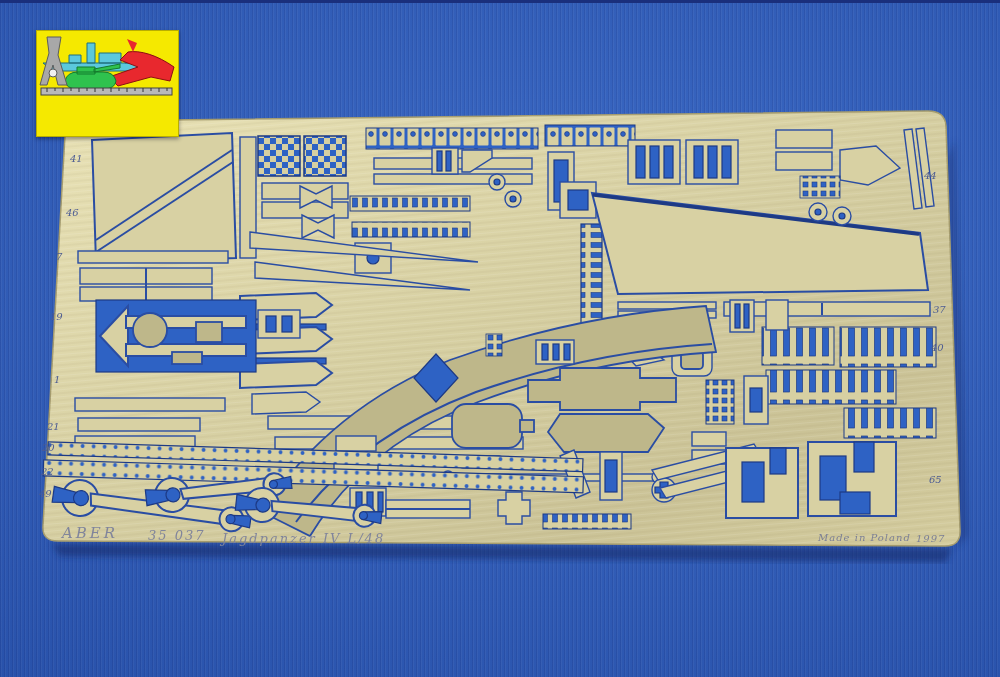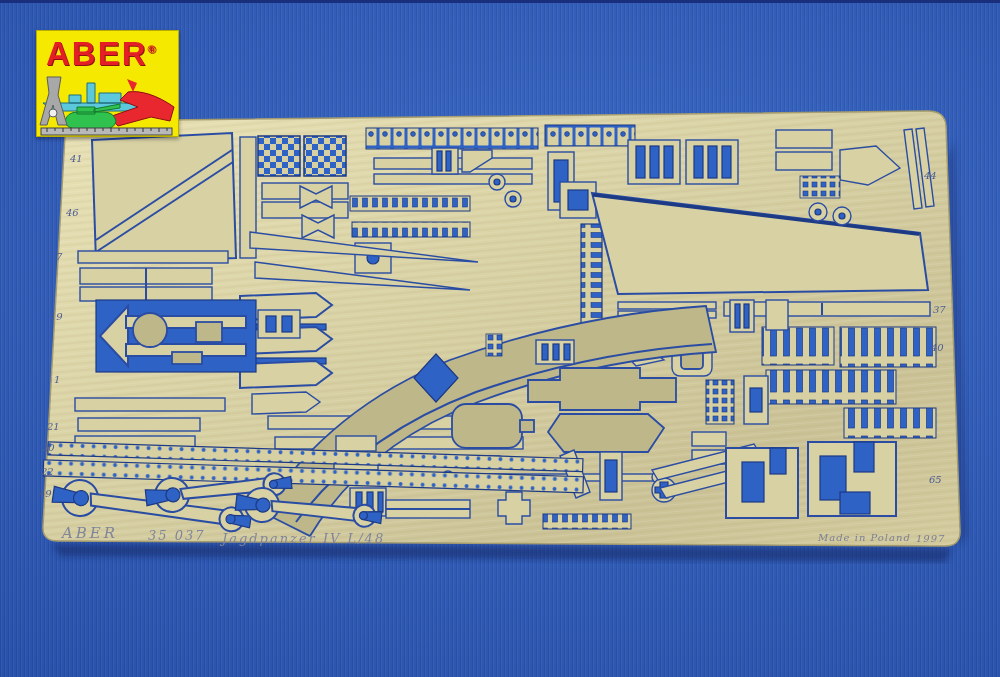--- a/index.html
+++ b/index.html
@@ -341,23 +341,20 @@
     <g>
       <text class="mk" x="62" y="538">ABER</text>
       <text class="mk2" x="148" y="540">35 037</text>
       <text class="mk2" x="222" y="543">Jagdpanzer IV L/48</text>
       <text class="mks" x="818" y="541">Made in Poland</text>
       <text class="mks" x="916" y="542">1997</text>
     </g>
   </svg>
 
   <div class="logo">
-    <div class="brand">
-      <span>ABER</span><sup>®</sup>
-    </div>
     <svg width="139" height="66" viewBox="0 0 139 66">
       <g>
         <path fill="#5bc8dc" stroke="#1e6e7c" stroke-width="1" d="M6 32 L122 32 L108 40 L16 40 Z M32 24 h12 v8 h-12 z M50 12 h8 v20 h-8 z M62 22 h22 v10 h-22 z M88 26 h14 v6 h-14 z"></path>
       </g>
       <g>
         <path fill="#e8282e" stroke="#8c0f12" stroke-width="1" d="M137 36 C120 24 103 19 91 21 L83 29 L101 36 L72 46 L81 55 L114 46 L133 50 Z"></path>
         <path fill="#e8282e" d="M96 21 L90 8 L100 12 Z"></path>
       </g>
       <g>
         <path fill="#2fc24e" stroke="#127a2c" stroke-width="1" d="M28 50 q2 -9 13 -9 h25 q11 0 13 9 q-1 8 -13 8 h-25 q-12 0 -13 -8 Z M40 36 h18 v7 h-18 z M57 38 l26 -5 v4 l-26 4 Z"></path>

